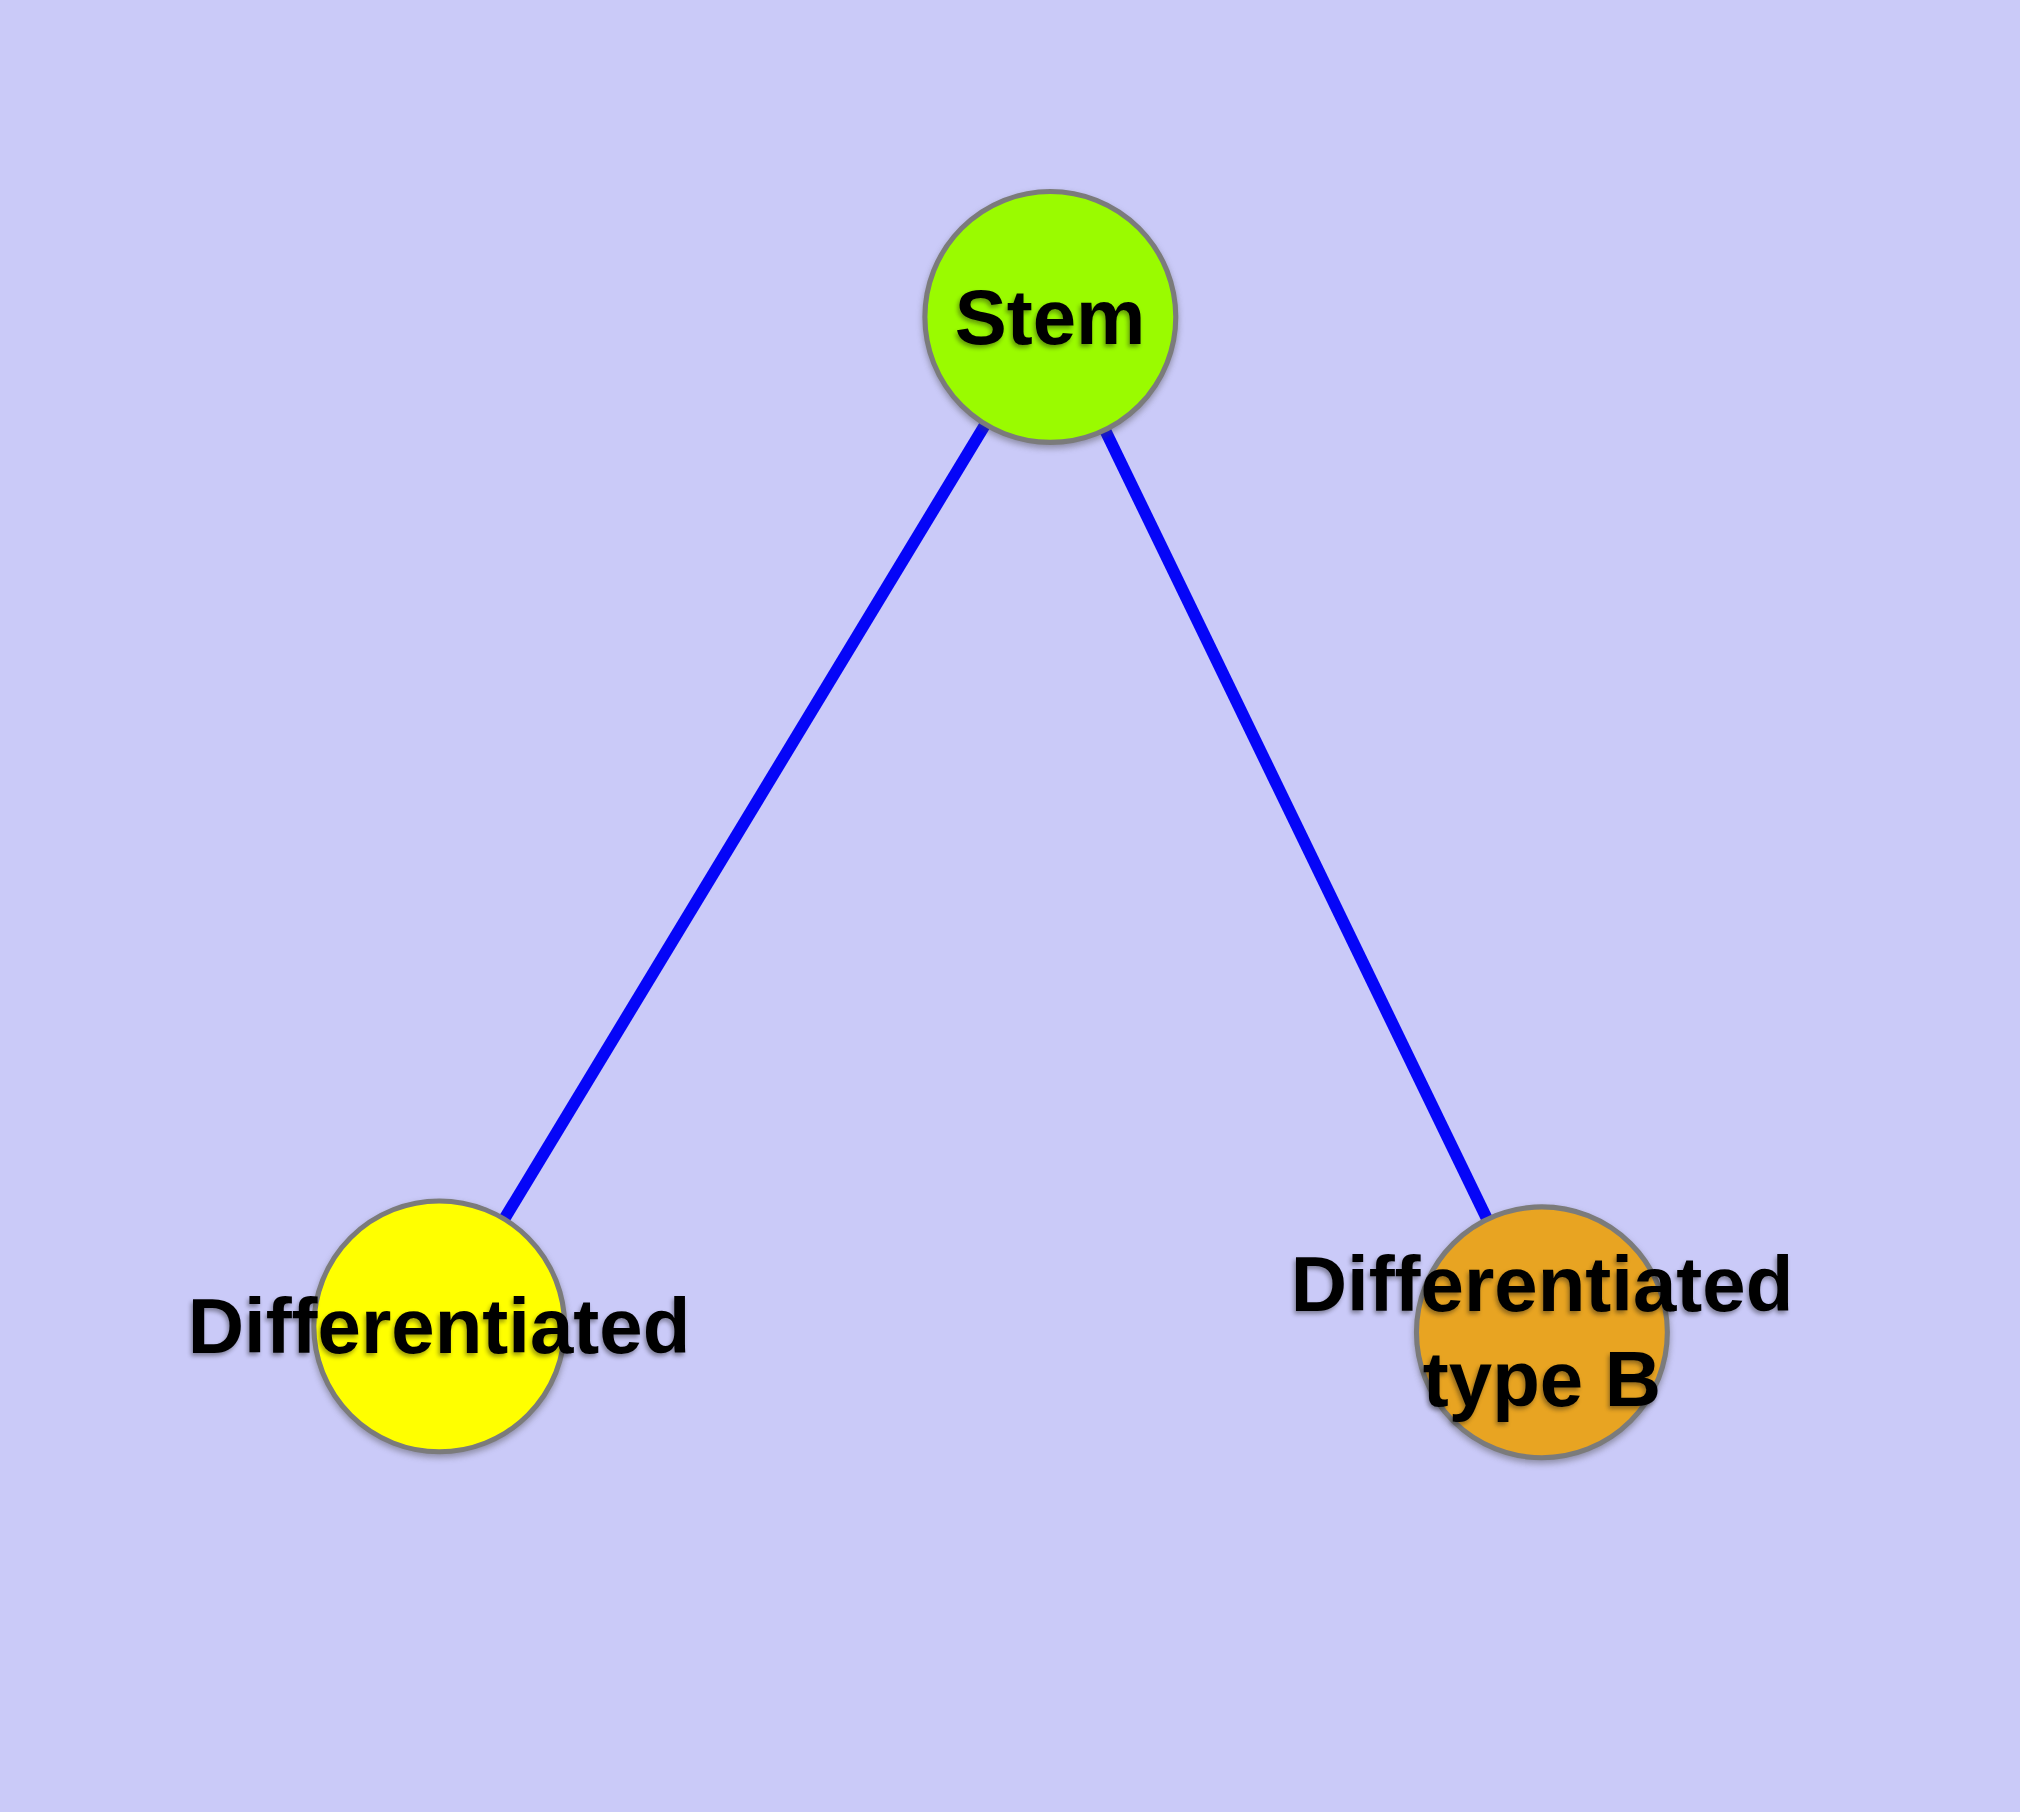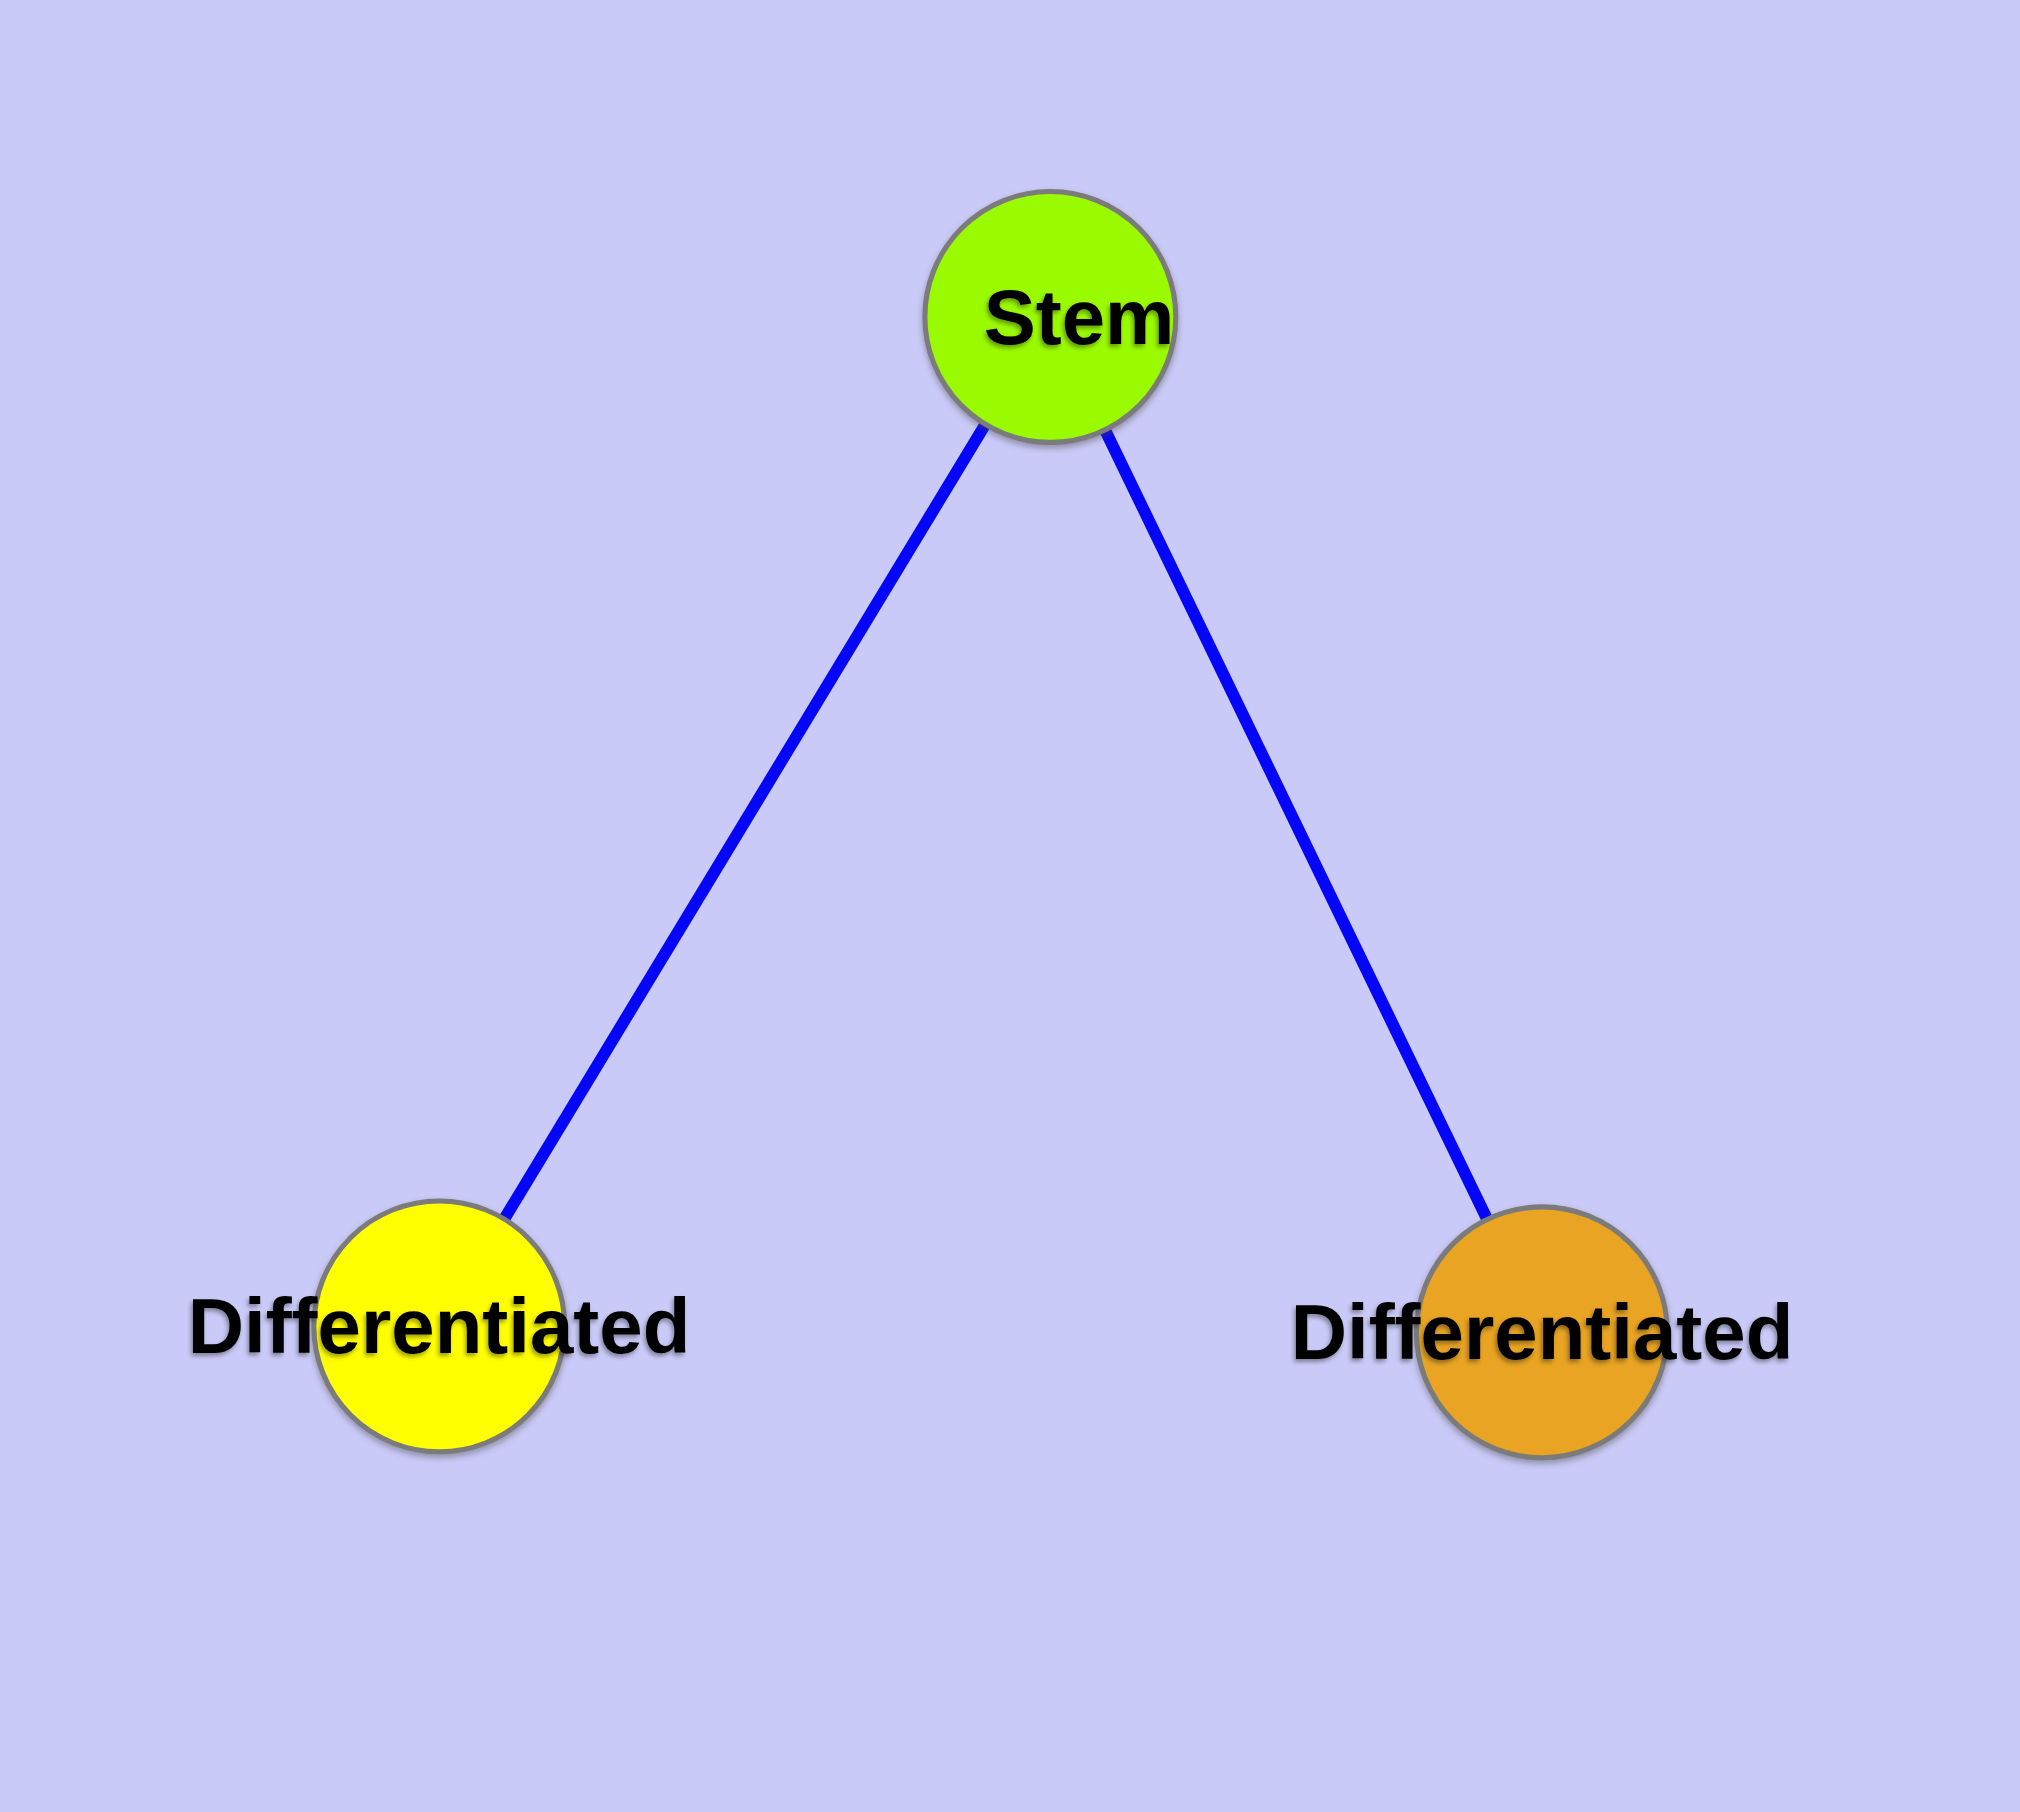--- a/index.html
+++ b/index.html
@@ -51,26 +51,27 @@
   <svg id="graph-svg" viewBox="0 0 2384 2138" xmlns="http://www.w3.org/2000/svg">
 
     <line x1="1239" y1="374" x2="518" y2="1565" stroke="#0505F8"></line>
     <line x1="1239" y1="374" x2="1819" y2="1572" stroke="#0505F8"></line>
 
     <circle cx="1239" cy="374" r="148" fill="#9AFB00" stroke="#7B7B7B"></circle>
     <circle cx="518" cy="1565" r="148" fill="#FFFF00" stroke="#7B7B7B"></circle>
     <circle cx="1819" cy="1572" r="148" fill="#E8A422" stroke="#7B7B7B"></circle>
   </svg>
 
-  <div class="node-label" style="left: 1050px; top: 317px; color: rgb(0, 0, 0); margin-left: 29px;">
+  <div class="node-label" style="left: 1050px; top: 317px; color: rgb(0, 0, 0);">
     <span>Stem</span>
   </div>
 
   <div class="node-label" style="left: 439px; top: 1326px; color: rgb(0, 0, 0);">
     <span>Differentiated</span>
   </div>
 
   <div class="node-label" style="left: 1542px; top: 1332px; color: rgb(0, 0, 0);">
     <span>Differentiated</span>
+    <span>type B</span>
   </div>
 
 </div>
 
 
 </body></html>

